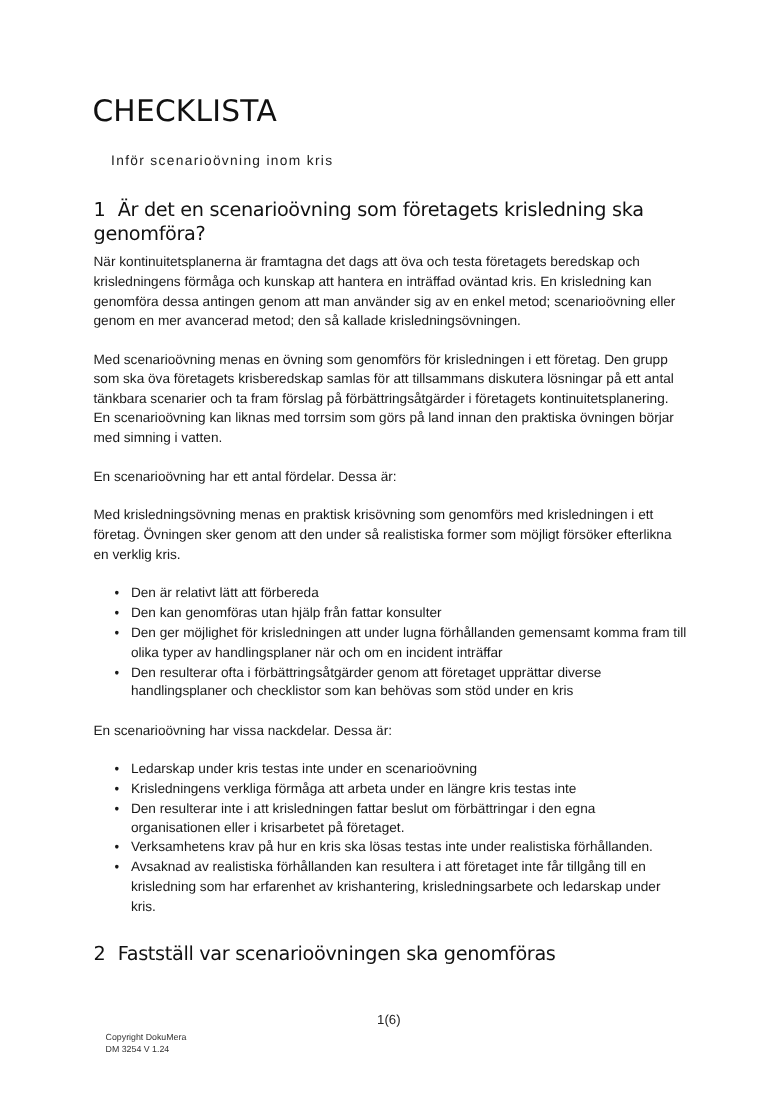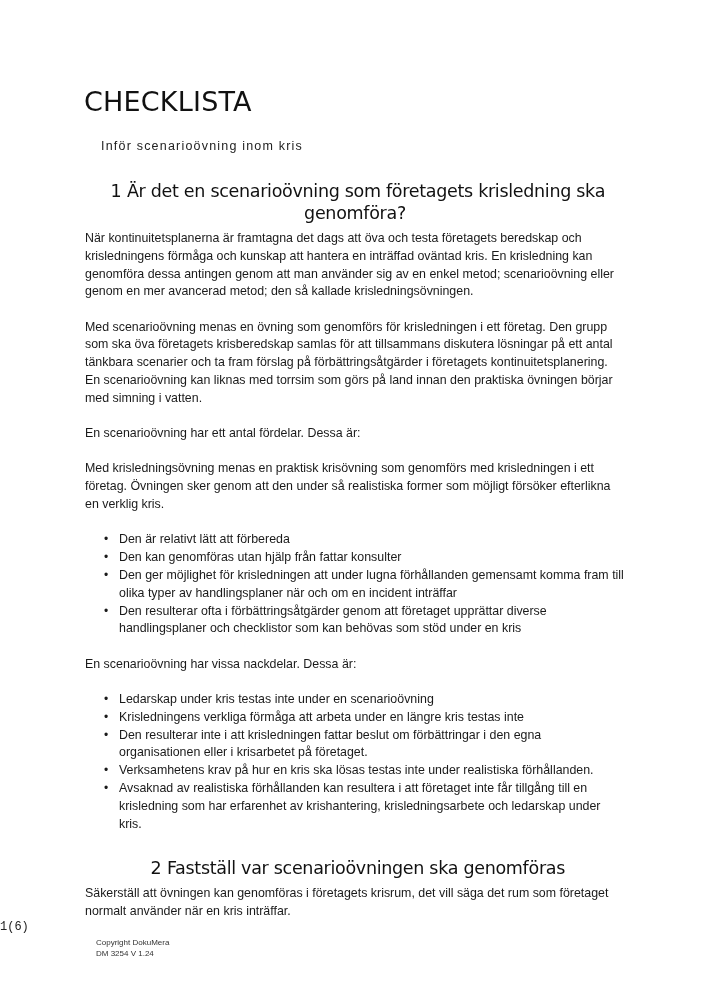--- a/index.html
+++ b/index.html
@@ -18,37 +18,36 @@
     .subtitle {
       position: absolute; left: 85px; top: 123px;
       font-size: 12.5px; letter-spacing: 1.2px; color: #222;
       margin: 16px;
     }
     .content { position: absolute; left: 85px; top: 180px; width: 540px; }
     h2 {
       font-family: "DejaVu Sans", sans-serif; font-weight: normal;
       font-size: 17.5px; color: #111; margin: 0 0 6px 0; line-height: 22px;
       letter-spacing: -0.3px;
-      text-align: center;
     }
     h2 .num { display: inline-block; width: 22px; }
     p {
       font-size: 12.4px; line-height: 17.8px; margin: 0 0 17.5px 0; color: #1a1a1a;
     }
     ul { margin: 0 0 17.5px 0; padding-left: 34px; list-style: none; }
     li {
       font-size: 12.4px; line-height: 17.8px; position: relative; color: #1a1a1a;
     }
     li::before {
       content: "\2022"; position: absolute; left: -15px; top: 0; font-size: 12px;
     }
     .h2-sec2 { margin-top: 24px; }
     .page-num {
-      position: absolute; left: 0; width: 707px; top: 920px; text-align: left;
-      font-size: 12px; color: #222; font-family: Liberation Mono, monospace;
+      position: absolute; left: 0; width: 707px; top: 920px; text-align: center;
+      font-size: 12px; color: #222;
     }
     .footer { position: absolute; left: 96px; top: 937px; font-size: 8px; line-height: 11px; color: #333; }
   </style>
 </head>
 <body>
 
 <div class="page">
   <h1 class="title">CHECKLISTA</h1>
   <div class="subtitle">Inför scenarioövning inom kris</div>
 
@@ -71,21 +70,20 @@
       <li>Ledarskap under kris testas inte under en scenarioövning</li>
       <li>Krisledningens verkliga förmåga att arbeta under en längre kris testas inte</li>
       <li>Den resulterar inte i att krisledningen fattar beslut om förbättringar i den egna organisationen eller i krisarbetet på företaget.</li>
       <li>Verksamhetens krav på hur en kris ska lösas testas inte under realistiska förhållanden.</li>
       <li>Avsaknad av realistiska förhållanden kan resultera i att företaget inte får tillgång till en krisledning som har erfarenhet av krishantering, krisledningsarbete och ledarskap under kris.</li>
     </ul>
 
     <h2 class="h2-sec2">
       <span class="num">2</span><span>Fastställ var scenarioövningen ska genomföras</span>
     </h2>
-    <p>Säkerställ att övningen kan genomföras i företagets krisrum, det vill säga det rum som företaget normalt använder när en kris inträffar.</p>
   </div>
 
   <div class="page-num">1(6)</div>
   <div class="footer">
     <div>Copyright DokuMera</div>
     <div>DM 3254 V 1.24</div>
   </div>
 </div>
 
 </body></html>

